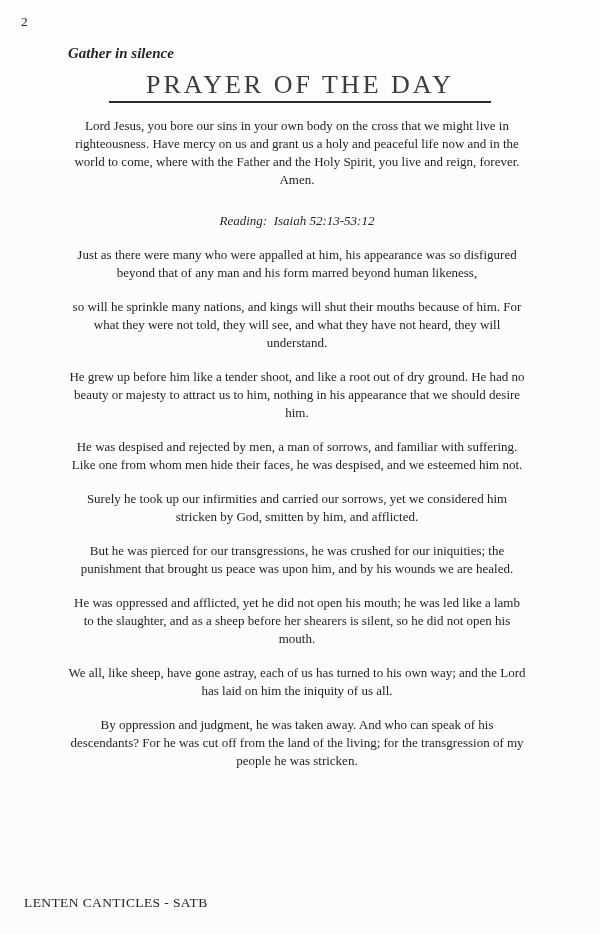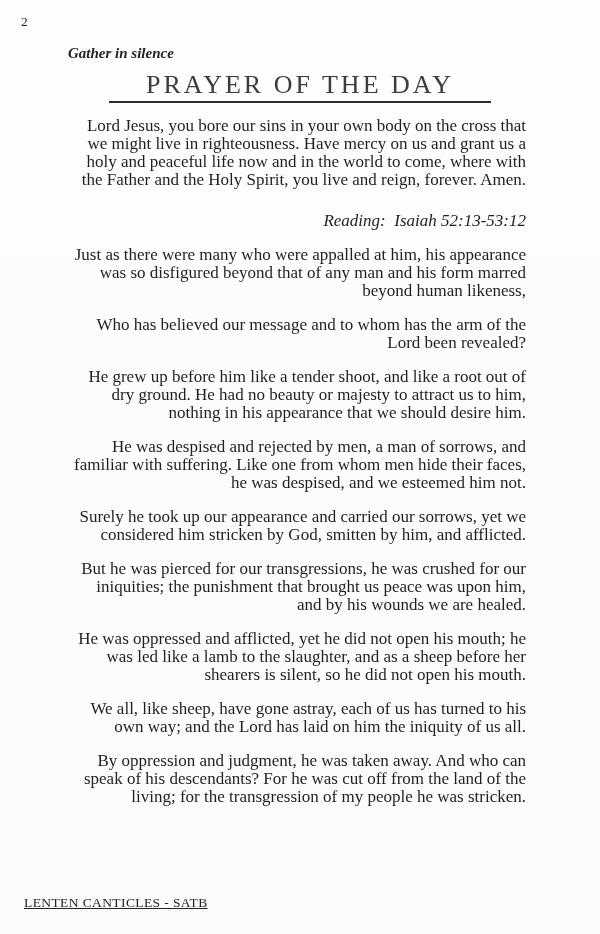--- a/index.html
+++ b/index.html
@@ -55,43 +55,42 @@
     width: 382px;
     height: 0;
     margin: 1px auto 0 auto;
     border-top: 2px solid #2d2d2d;
   }
   .content {
     position: absolute;
     top: 117px;
     left: 68px;
     width: 458px;
-    font-size: 17px;
+    font-size: 13px;
     line-height: 18px;
-    text-align: right;
+    text-align: center;
   }
   .content p {
     margin: 0 0 16px 0;
   }
   .content p.prayer {
     margin-bottom: 23px;
   }
   .content p.reading {
     font-style: italic;
     white-space: pre-wrap;
     margin-bottom: 16px;
   }
   .footer {
     position: absolute;
     left: 24px;
     top: 895px;
     font-size: 13.5px;
     letter-spacing: 0.4px;
     color: #242424;
-    text-decoration: underline;
   }
 </style>
 </head>
 <body>
 
 <div class="page">
 
   <div class="page-number">2</div>
 
   <div class="rubric">Gather in silence</div>
@@ -100,24 +99,24 @@
     <div class="title">PRAYER OF THE DAY</div>
     <div class="title-rule"></div>
   </div>
 
   <div class="content">
     <p class="prayer">Lord Jesus, you bore our sins in your own body on the cross that we might live in righteousness. Have mercy on us and grant us a holy and peaceful life now and in the world to come, where with the Father and the Holy Spirit, you live and reign, forever. Amen.</p>
 
     <p class="reading">Reading:  Isaiah 52:13-53:12</p>
 
     <p>Just as there were many who were appalled at him, his appearance was so disfigured beyond that of any man and his form marred beyond human likeness,</p>
-    <p>Who has believed our message and to whom has the arm of the Lord been revealed?</p>
+    <p>so will he sprinkle many nations, and kings will shut their mouths because of him. For what they were not told, they will see, and what they have not heard, they will understand.</p>
     <p>He grew up before him like a tender shoot, and like a root out of dry ground. He had no beauty or majesty to attract us to him, nothing in his appearance that we should desire him.</p>
     <p>He was despised and rejected by men, a man of sorrows, and familiar with suffering. Like one from whom men hide their faces, he was despised, and we esteemed him not.</p>
-    <p>Surely he took up our appearance and carried our sorrows, yet we considered him stricken by God, smitten by him, and afflicted.</p>
+    <p>Surely he took up our infirmities and carried our sorrows, yet we considered him stricken by God, smitten by him, and afflicted.</p>
     <p>But he was pierced for our transgressions, he was crushed for our iniquities; the punishment that brought us peace was upon him, and by his wounds we are healed.</p>
     <p>He was oppressed and afflicted, yet he did not open his mouth; he was led like a lamb to the slaughter, and as a sheep before her shearers is silent, so he did not open his mouth.</p>
     <p>We all, like sheep, have gone astray, each of us has turned to his own way; and the Lord has laid on him the iniquity of us all.</p>
     <p>By oppression and judgment, he was taken away. And who can speak of his descendants? For he was cut off from the land of the living; for the transgression of my people he was stricken.</p>
   </div>
 
   <div class="footer">LENTEN CANTICLES - SATB</div>
 
 </div>
 

